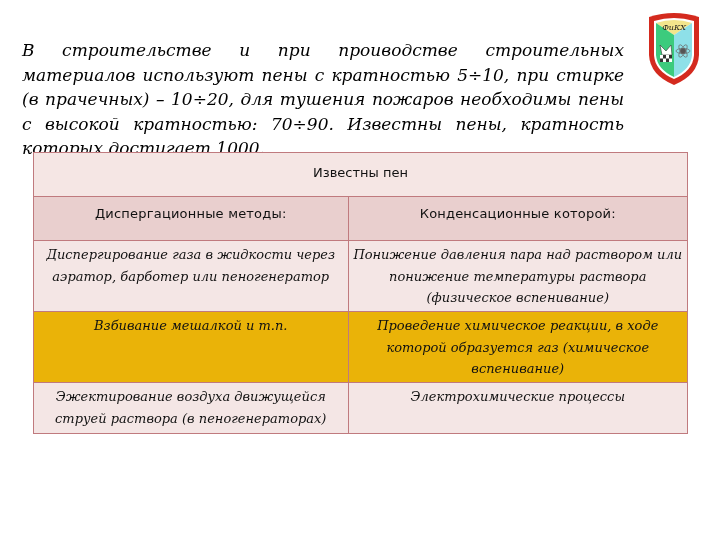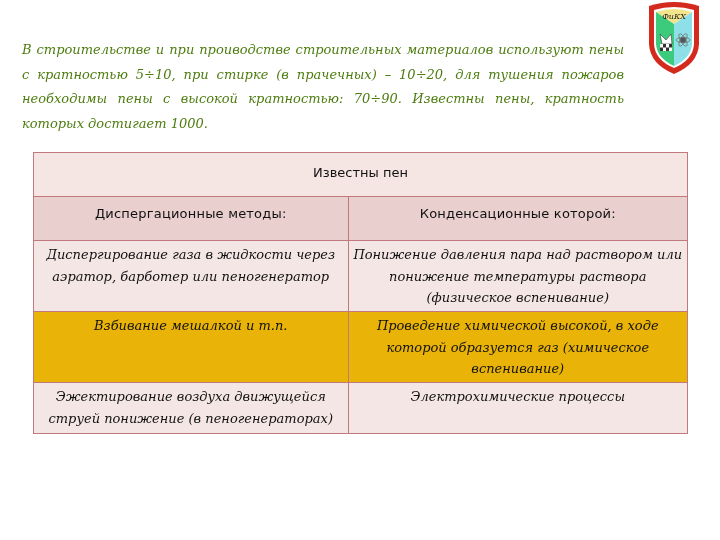--- a/index.html
+++ b/index.html
@@ -4,30 +4,30 @@
   <style>
     * { box-sizing: border-box; margin: 0; padding: 0; }
     html, body { width: 720px; height: 540px; background: #ffffff; overflow: hidden; }
     body { position: relative; }
 
     .intro {
       position: absolute;
       left: 22px; top: 38px; width: 602px;
       font-family: "DejaVu Serif", "Liberation Serif", serif;
       font-style: italic;
-      font-size: 13px;
+      font-size: 17px;
       line-height: 24.5px;
-      color: #4d7c0f;
+      color: #000000;
       text-align: justify;
       text-align-last: left;
     }
 
     .emblem {
       position: absolute;
-      left: 646px; top: 0; width: 56px; height: 76px;
+      left: 646px; top: 11px; width: 56px; height: 76px;
     }
 
     .foam-table {
       position: absolute;
       left: 33px; top: 152px;
       width: 655px;
       border-collapse: collapse;
       border: 1.5px solid #b4646a;
     }
     .foam-table td {
@@ -112,20 +112,20 @@
   <tr class="row-head">
     <td>Диспергационные методы:</td>
     <td>Конденсационные которой:</td>
   </tr>
   <tr class="row-body row-light row-1">
     <td>Диспергирование газа в жидкости через аэратор, барботер или пеногенератор</td>
     <td>Понижение давления пара над раствором или понижение температуры раствора (физическое вспенивание)</td>
   </tr>
   <tr class="row-body row-dark row-2">
     <td>Взбивание мешалкой и т.п.</td>
-    <td>Проведение химической высокой, в ходе которой образуется газ (химическое вспенивание)</td>
+    <td>Проведение химическое реакции, в ходе которой образуется газ (химическое вспенивание)</td>
   </tr>
   <tr class="row-body row-light row-3">
-    <td>Эжектирование воздуха движущейся струей понижение (в пеногенераторах)</td>
+    <td>Эжектирование воздуха движущейся струей раствора (в пеногенераторах)</td>
     <td>Электрохимические процессы</td>
   </tr>
 </tbody>
   </table>
 
 </body></html>

